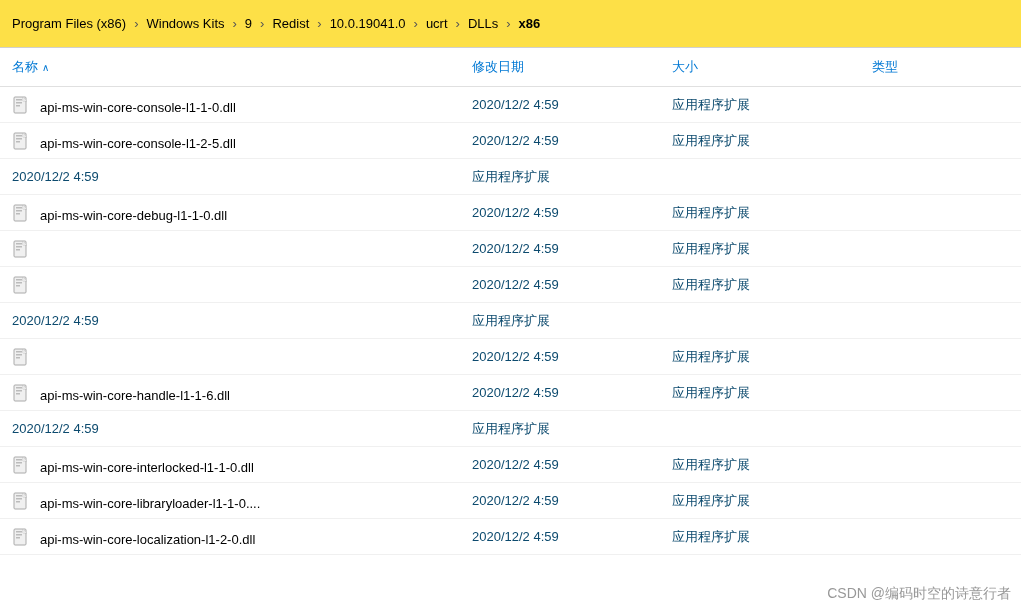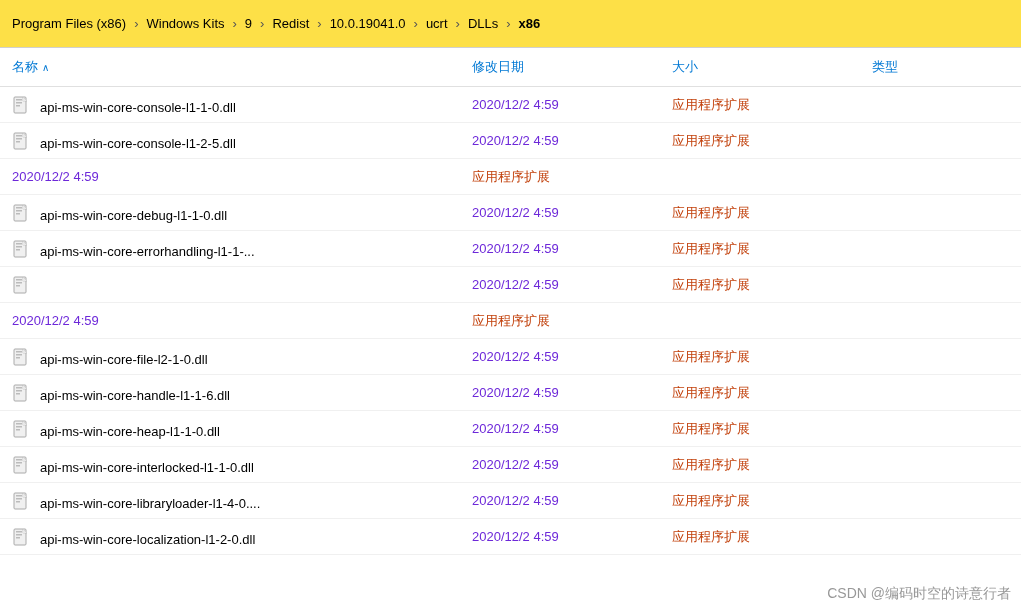--- a/index.html
+++ b/index.html
@@ -112,27 +112,27 @@
     .file-name-text {
       font-size: 13px;
       white-space: nowrap;
       overflow: hidden;
       text-overflow: ellipsis;
     }
 
     .file-date-cell {
       padding: 0 12px;
       font-size: 13px;
-      color: #6d28d9;
+      color: #0c4a6e;
     }
 
     .file-type-cell {
       padding: 0 12px;
       font-size: 13px;
-      color: #c2410c;
+      color: #0c4a6e;
     }
 
     .file-size-cell {
       padding: 0 12px;
       font-size: 13px;
       color: #555;
       text-align: right;
     }
 
     .watermark {
@@ -247,61 +247,59 @@
         <div class="file-icon">
           <svg viewBox="0 0 18 18" xmlns="http://www.w3.org/2000/svg">
             <rect x="1" y="1" width="12" height="16" rx="1" ry="1" fill="#f0f0f0" stroke="#aaa" stroke-width="1"></rect>
             <rect x="3" y="3" width="6" height="1.5" fill="#bbb"></rect>
             <rect x="3" y="6" width="6" height="1.5" fill="#bbb"></rect>
             <rect x="3" y="9" width="4" height="1.5" fill="#bbb"></rect>
             <polygon points="10,1 14,5 10,5" fill="#ccc" stroke="#aaa" stroke-width="0.5"></polygon>
             <polygon points="10,1 14,5 10,5" fill="#e8e8e8"></polygon>
           </svg>
         </div>
-        <span class="file-name-text">api-ms-win-core-errorhandling-l1-1-...</span>
-      </div>
-      <div class="file-date-cell">2020/12/2 4:59</div>
-      <div class="file-type-cell">应用程序扩展</div>
-      <div class="file-size-cell"></div>
-    </div>
-      <div class="file-row">
-      <div class="file-name-cell">
-        <div class="file-icon">
-          <svg viewBox="0 0 18 18" xmlns="http://www.w3.org/2000/svg">
-            <rect x="1" y="1" width="12" height="16" rx="1" ry="1" fill="#f0f0f0" stroke="#aaa" stroke-width="1"></rect>
-            <rect x="3" y="3" width="6" height="1.5" fill="#bbb"></rect>
-            <rect x="3" y="6" width="6" height="1.5" fill="#bbb"></rect>
-            <rect x="3" y="9" width="4" height="1.5" fill="#bbb"></rect>
-            <polygon points="10,1 14,5 10,5" fill="#ccc" stroke="#aaa" stroke-width="0.5"></polygon>
-            <polygon points="10,1 14,5 10,5" fill="#e8e8e8"></polygon>
-          </svg>
-        </div>
-      </div>
-      <div class="file-date-cell">2020/12/2 4:59</div>
-      <div class="file-type-cell">应用程序扩展</div>
-      <div class="file-size-cell"></div>
-    </div>
-      <div class="file-row">
-      <div class="file-date-cell">2020/12/2 4:59</div>
-      <div class="file-type-cell">应用程序扩展</div>
-      <div class="file-size-cell"></div>
-    </div>
-      <div class="file-row">
-      <div class="file-name-cell">
-        <div class="file-icon">
-          <svg viewBox="0 0 18 18" xmlns="http://www.w3.org/2000/svg">
-            <rect x="1" y="1" width="12" height="16" rx="1" ry="1" fill="#f0f0f0" stroke="#aaa" stroke-width="1"></rect>
-            <rect x="3" y="3" width="6" height="1.5" fill="#bbb"></rect>
-            <rect x="3" y="6" width="6" height="1.5" fill="#bbb"></rect>
-            <rect x="3" y="9" width="4" height="1.5" fill="#bbb"></rect>
-            <polygon points="10,1 14,5 10,5" fill="#ccc" stroke="#aaa" stroke-width="0.5"></polygon>
-            <polygon points="10,1 14,5 10,5" fill="#e8e8e8"></polygon>
-          </svg>
-        </div>
-        <span class="file-name-text">api-ms-win-core-file-l2-1-0.dll</span>
+      </div>
+      <div class="file-date-cell">2020/12/2 4:59</div>
+      <div class="file-type-cell">应用程序扩展</div>
+      <div class="file-size-cell"></div>
+    </div>
+      <div class="file-row">
+      <div class="file-name-cell">
+        <div class="file-icon">
+          <svg viewBox="0 0 18 18" xmlns="http://www.w3.org/2000/svg">
+            <rect x="1" y="1" width="12" height="16" rx="1" ry="1" fill="#f0f0f0" stroke="#aaa" stroke-width="1"></rect>
+            <rect x="3" y="3" width="6" height="1.5" fill="#bbb"></rect>
+            <rect x="3" y="6" width="6" height="1.5" fill="#bbb"></rect>
+            <rect x="3" y="9" width="4" height="1.5" fill="#bbb"></rect>
+            <polygon points="10,1 14,5 10,5" fill="#ccc" stroke="#aaa" stroke-width="0.5"></polygon>
+            <polygon points="10,1 14,5 10,5" fill="#e8e8e8"></polygon>
+          </svg>
+        </div>
+      </div>
+      <div class="file-date-cell">2020/12/2 4:59</div>
+      <div class="file-type-cell">应用程序扩展</div>
+      <div class="file-size-cell"></div>
+    </div>
+      <div class="file-row">
+      <div class="file-date-cell">2020/12/2 4:59</div>
+      <div class="file-type-cell">应用程序扩展</div>
+      <div class="file-size-cell"></div>
+    </div>
+      <div class="file-row">
+      <div class="file-name-cell">
+        <div class="file-icon">
+          <svg viewBox="0 0 18 18" xmlns="http://www.w3.org/2000/svg">
+            <rect x="1" y="1" width="12" height="16" rx="1" ry="1" fill="#f0f0f0" stroke="#aaa" stroke-width="1"></rect>
+            <rect x="3" y="3" width="6" height="1.5" fill="#bbb"></rect>
+            <rect x="3" y="6" width="6" height="1.5" fill="#bbb"></rect>
+            <rect x="3" y="9" width="4" height="1.5" fill="#bbb"></rect>
+            <polygon points="10,1 14,5 10,5" fill="#ccc" stroke="#aaa" stroke-width="0.5"></polygon>
+            <polygon points="10,1 14,5 10,5" fill="#e8e8e8"></polygon>
+          </svg>
+        </div>
       </div>
       <div class="file-date-cell">2020/12/2 4:59</div>
       <div class="file-type-cell">应用程序扩展</div>
       <div class="file-size-cell"></div>
     </div>
       <div class="file-row">
       <div class="file-name-cell">
         <div class="file-icon">
           <svg viewBox="0 0 18 18" xmlns="http://www.w3.org/2000/svg">
             <rect x="1" y="1" width="12" height="16" rx="1" ry="1" fill="#f0f0f0" stroke="#aaa" stroke-width="1"></rect>
@@ -312,33 +310,20 @@
             <polygon points="10,1 14,5 10,5" fill="#e8e8e8"></polygon>
           </svg>
         </div>
         <span class="file-name-text">api-ms-win-core-handle-l1-1-6.dll</span>
       </div>
       <div class="file-date-cell">2020/12/2 4:59</div>
       <div class="file-type-cell">应用程序扩展</div>
       <div class="file-size-cell"></div>
     </div>
       <div class="file-row">
-      <div class="file-name-cell">
-        <div class="file-icon">
-          <svg viewBox="0 0 18 18" xmlns="http://www.w3.org/2000/svg">
-            <rect x="1" y="1" width="12" height="16" rx="1" ry="1" fill="#f0f0f0" stroke="#aaa" stroke-width="1"></rect>
-            <rect x="3" y="3" width="6" height="1.5" fill="#bbb"></rect>
-            <rect x="3" y="6" width="6" height="1.5" fill="#bbb"></rect>
-            <rect x="3" y="9" width="4" height="1.5" fill="#bbb"></rect>
-            <polygon points="10,1 14,5 10,5" fill="#ccc" stroke="#aaa" stroke-width="0.5"></polygon>
-            <polygon points="10,1 14,5 10,5" fill="#e8e8e8"></polygon>
-          </svg>
-        </div>
-        <span class="file-name-text">api-ms-win-core-heap-l1-1-0.dll</span>
-      </div>
       <div class="file-date-cell">2020/12/2 4:59</div>
       <div class="file-type-cell">应用程序扩展</div>
       <div class="file-size-cell"></div>
     </div>
       <div class="file-row">
       <div class="file-name-cell">
         <div class="file-icon">
           <svg viewBox="0 0 18 18" xmlns="http://www.w3.org/2000/svg">
             <rect x="1" y="1" width="12" height="16" rx="1" ry="1" fill="#f0f0f0" stroke="#aaa" stroke-width="1"></rect>
             <rect x="3" y="3" width="6" height="1.5" fill="#bbb"></rect>
@@ -359,21 +344,21 @@
         <div class="file-icon">
           <svg viewBox="0 0 18 18" xmlns="http://www.w3.org/2000/svg">
             <rect x="1" y="1" width="12" height="16" rx="1" ry="1" fill="#f0f0f0" stroke="#aaa" stroke-width="1"></rect>
             <rect x="3" y="3" width="6" height="1.5" fill="#bbb"></rect>
             <rect x="3" y="6" width="6" height="1.5" fill="#bbb"></rect>
             <rect x="3" y="9" width="4" height="1.5" fill="#bbb"></rect>
             <polygon points="10,1 14,5 10,5" fill="#ccc" stroke="#aaa" stroke-width="0.5"></polygon>
             <polygon points="10,1 14,5 10,5" fill="#e8e8e8"></polygon>
           </svg>
         </div>
-        <span class="file-name-text">api-ms-win-core-libraryloader-l1-4-0....</span>
+        <span class="file-name-text">api-ms-win-core-libraryloader-l1-1-0....</span>
       </div>
       <div class="file-date-cell">2020/12/2 4:59</div>
       <div class="file-type-cell">应用程序扩展</div>
       <div class="file-size-cell"></div>
     </div>
       <div class="file-row">
       <div class="file-name-cell">
         <div class="file-icon">
           <svg viewBox="0 0 18 18" xmlns="http://www.w3.org/2000/svg">
             <rect x="1" y="1" width="12" height="16" rx="1" ry="1" fill="#f0f0f0" stroke="#aaa" stroke-width="1"></rect>

